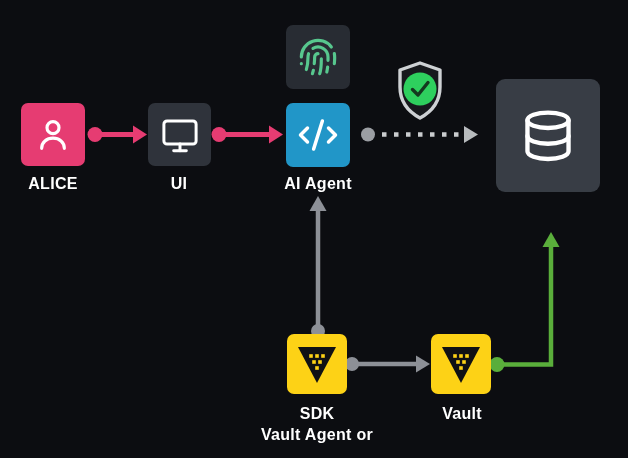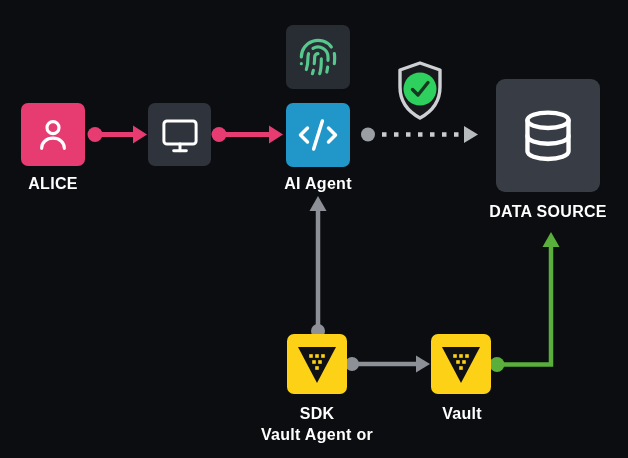--- a/index.html
+++ b/index.html
@@ -84,20 +84,21 @@
   </div>
   <div class="lbl lbl-alice">ALICE</div>
 
   <div class="node node-ui">
     <svg width="42" height="42" viewBox="0 0 24 24" fill="none" stroke="#ffffff" stroke-width="1.7" stroke-linecap="round" stroke-linejoin="round">
       <rect x="2.8" y="4" width="18.4" height="13.2" rx="1.8"></rect>
       <path d="M12 17.2V21"></path>
         <path d="M8.4 21h7.2"></path>
     </svg>
   </div>
+  <div class="lbl lbl-ui">UI</div>
 
   <div class="node node-fingerprint">
     <svg width="40" height="40" viewBox="0 0 24 24" fill="none" stroke="#57c78e" stroke-width="1.9" stroke-linecap="round" stroke-linejoin="round">
       <path d="M12 10a2 2 0 0 0-2 2c0 1.02-.1 2.51-.26 4"></path>
       <path d="M14 13.12c0 2.38 0 6.38-1 8.88"></path>
       <path d="M17.29 21.02c.12-.6.43-2.3.5-3.02"></path>
       <path d="M2 12a10 10 0 0 1 18-6"></path>
       <path d="M2 16h.01"></path>
       <path d="M21.8 16c.2-2 .131-5.354 0-6"></path>
       <path d="M5 19.5C5.5 18 6 15 6 12a6 6 0 0 1 .34-2"></path>
@@ -121,21 +122,20 @@
     <path d="M18.5 29.5 l5.5 5.5 L34 22.5" fill="none" stroke="#14391f" stroke-width="3.4" stroke-linecap="round" stroke-linejoin="round"></path>
   </svg>
 
   <div class="node node-ds">
     <svg width="58" height="58" viewBox="0 0 24 24" fill="none" stroke="#ffffff" stroke-width="1.8" stroke-linecap="round">
       <ellipse cx="12" cy="5.5" rx="8.5" ry="3.2"></ellipse>
       <path d="M3.5 5.5v12.8c0 1.77 3.8 3.2 8.5 3.2s8.5-1.43 8.5-3.2V5.5"></path>
       <path d="M3.5 12c0 1.77 3.8 3.2 8.5 3.2s8.5-1.43 8.5-3.2"></path>
     </svg>
   </div>
-  <div class="lbl lbl-ds">DATA SOURCE</div>
 
   <div class="node node-vault node-vault-agent">
     <svg width="60" height="60" viewBox="0 0 60 60">
       <polygon points="11,13 49,13 30,49" fill="#101114"></polygon>
       <g fill="#fdd216">
         <rect x="22.2" y="20.2" width="3.6" height="3.6"></rect>
           <rect x="28.2" y="20.2" width="3.6" height="3.6"></rect>
           <rect x="34.2" y="20.2" width="3.6" height="3.6"></rect>
         <rect x="25.2" y="26.2" width="3.6" height="3.6"></rect>
           <rect x="31.2" y="26.2" width="3.6" height="3.6"></rect>

